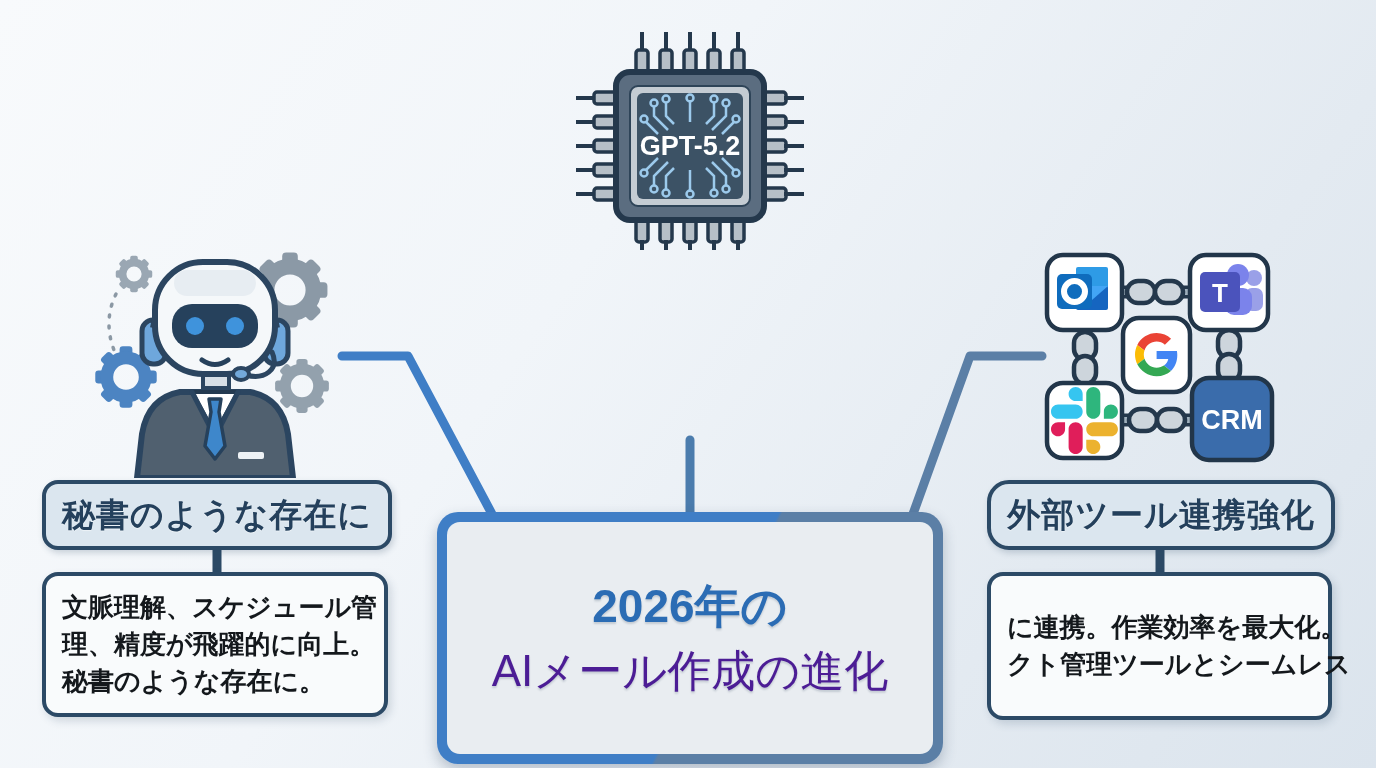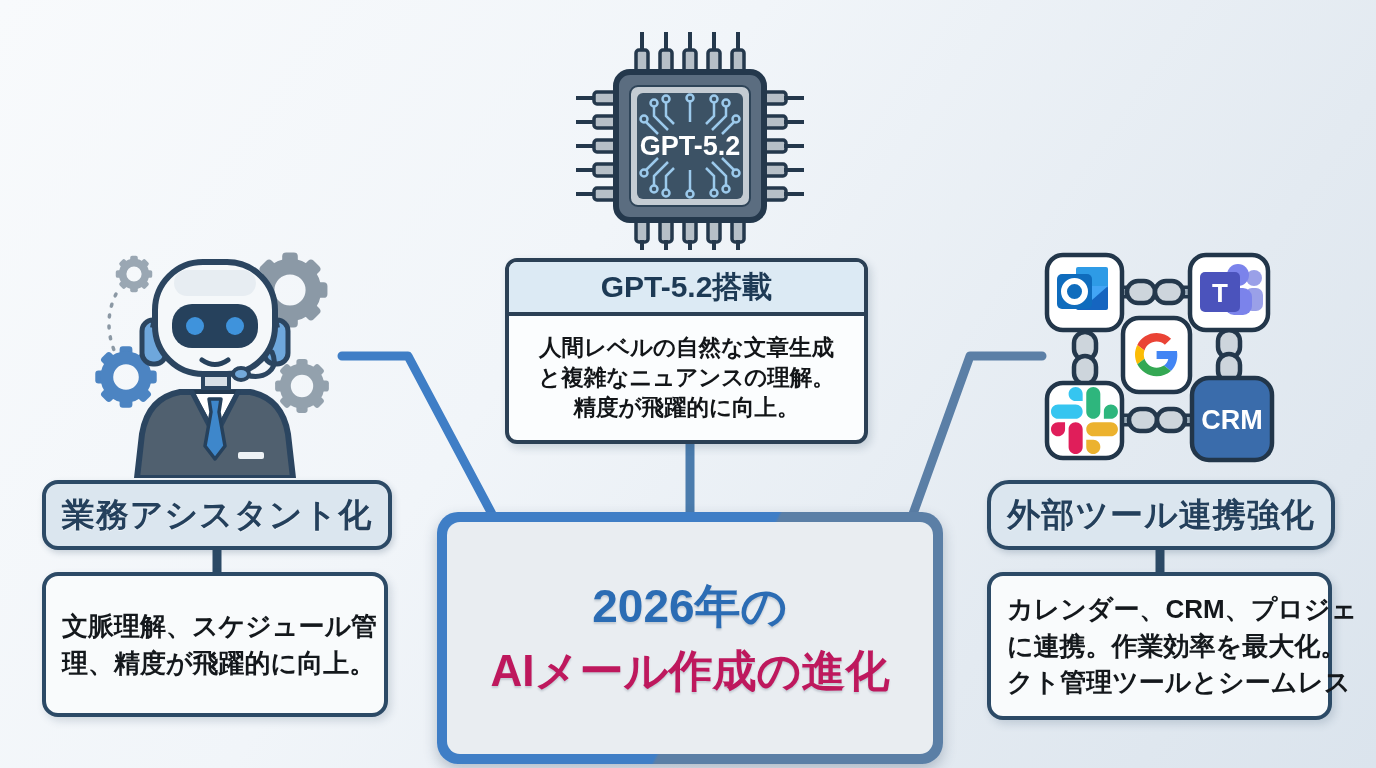--- a/index.html
+++ b/index.html
@@ -54,21 +54,21 @@
     left:437px; top:512px; width:506px; height:252px; z-index:4;
     border-radius:21px; padding:10px;
     background:linear-gradient(117deg,#3f7ec6 0 54%,#5b7fa6 54.5% 100%);
     box-shadow:0 6px 14px rgba(40,60,90,.28);
   }
   .center-inner {
     width:100%; height:100%; border-radius:13px; background:#e9edf1;
     display:flex; flex-direction:column; align-items:center; justify-content:center; gap:4px;
   }
   .center-line1 { color:#2b6cb4; font-weight:800; font-size:46px; text-shadow:0 2px 2px rgba(30,50,80,.18); }
-  .center-line2 { color:#be185d; font-weight:700; font-size:44px; text-shadow:0 2px 2px rgba(30,50,80,.18); }
+  .center-line2 { color:#4c1d95; font-weight:400; font-size:44px; text-shadow:0 2px 2px rgba(30,50,80,.18); }
 </style>
 </head>
 <body>
 
 <div class="canvas">
 
   <svg class="abs connectors" width="1376" height="768" viewBox="0 0 1376 768">
     <polyline points="342,356 408,356 492,514" fill="none" stroke="#3f7ec6" stroke-width="9" stroke-linecap="round" stroke-linejoin="round"></polyline>
     <polyline points="1042,356 970,356 913,514" fill="none" stroke="#5b7fa6" stroke-width="9" stroke-linecap="round" stroke-linejoin="round"></polyline>
     <line x1="690" y1="440" x2="690" y2="516" stroke="#4b7cad" stroke-width="9" stroke-linecap="round"></line>
@@ -277,38 +277,30 @@
         <path fill="#ECB22E" d="M77.6 97c7.1 0 12.9 5.8 12.9 12.9s-5.8 12.9-12.9 12.9-12.9-5.8-12.9-12.9V97h12.9zM77.6 90.5c-7.1 0-12.9-5.8-12.9-12.9s5.8-12.9 12.9-12.9h32.3c7.1 0 12.9 5.8 12.9 12.9s-5.8 12.9-12.9 12.9H77.6z"></path>
       </g>
     </g>
 
     <g>
       <rect x="157" y="134" width="80" height="82" rx="17" fill="#3a6cab" stroke="#22364a" stroke-width="4.5"></rect>
       <text x="197" y="185" text-anchor="middle" fill="#ffffff" font-size="27" font-weight="800" font-family="Liberation Sans, DejaVu Sans, sans-serif">CRM</text>
     </g>
   </svg>
 
-  <div class="abs gpt-box">
-    <div class="hdr">GPT-5.2搭載</div>
-    <div class="bdy">
-      <div class="ln">人間レベルの自然な文章生成</div>
-      <div class="ln">と複雑なニュアンスの理解。</div>
-      <div class="ln">精度が飛躍的に向上。</div>
-    </div>
-  </div>
-
-  <div class="abs title-box" style="left:42px; top:480px; width:350px; height:70px;">業務アシスタント化</div>
+
+  <div class="abs title-box" style="left:42px; top:480px; width:350px; height:70px;">秘書のような存在に</div>
   <div class="abs body-box" style="left:42px; top:572px; width:346px; height:145px;">
     <div class="ln">文脈理解、スケジュール管</div>
     <div class="ln">理、精度が飛躍的に向上。</div>
+    <div class="ln">秘書のような存在に。</div>
   </div>
 
   <div class="abs title-box" style="left:987px; top:480px; width:348px; height:70px;border-radius:22px;">外部ツール連携強化</div>
   <div class="abs body-box" style="left:987px; top:572px; width:345px; height:148px;">
-    <div class="ln">カレンダー、CRM、プロジェ</div>
     <div class="ln">に連携。作業効率を最大化。</div>
     <div class="ln">クト管理ツールとシームレス</div>
   </div>
 
   <div class="abs center-wrap">
     <div class="center-inner">
       <div class="center-line1">2026年の</div>
       <div class="center-line2">AIメール作成の進化</div>
     </div>
   </div>

